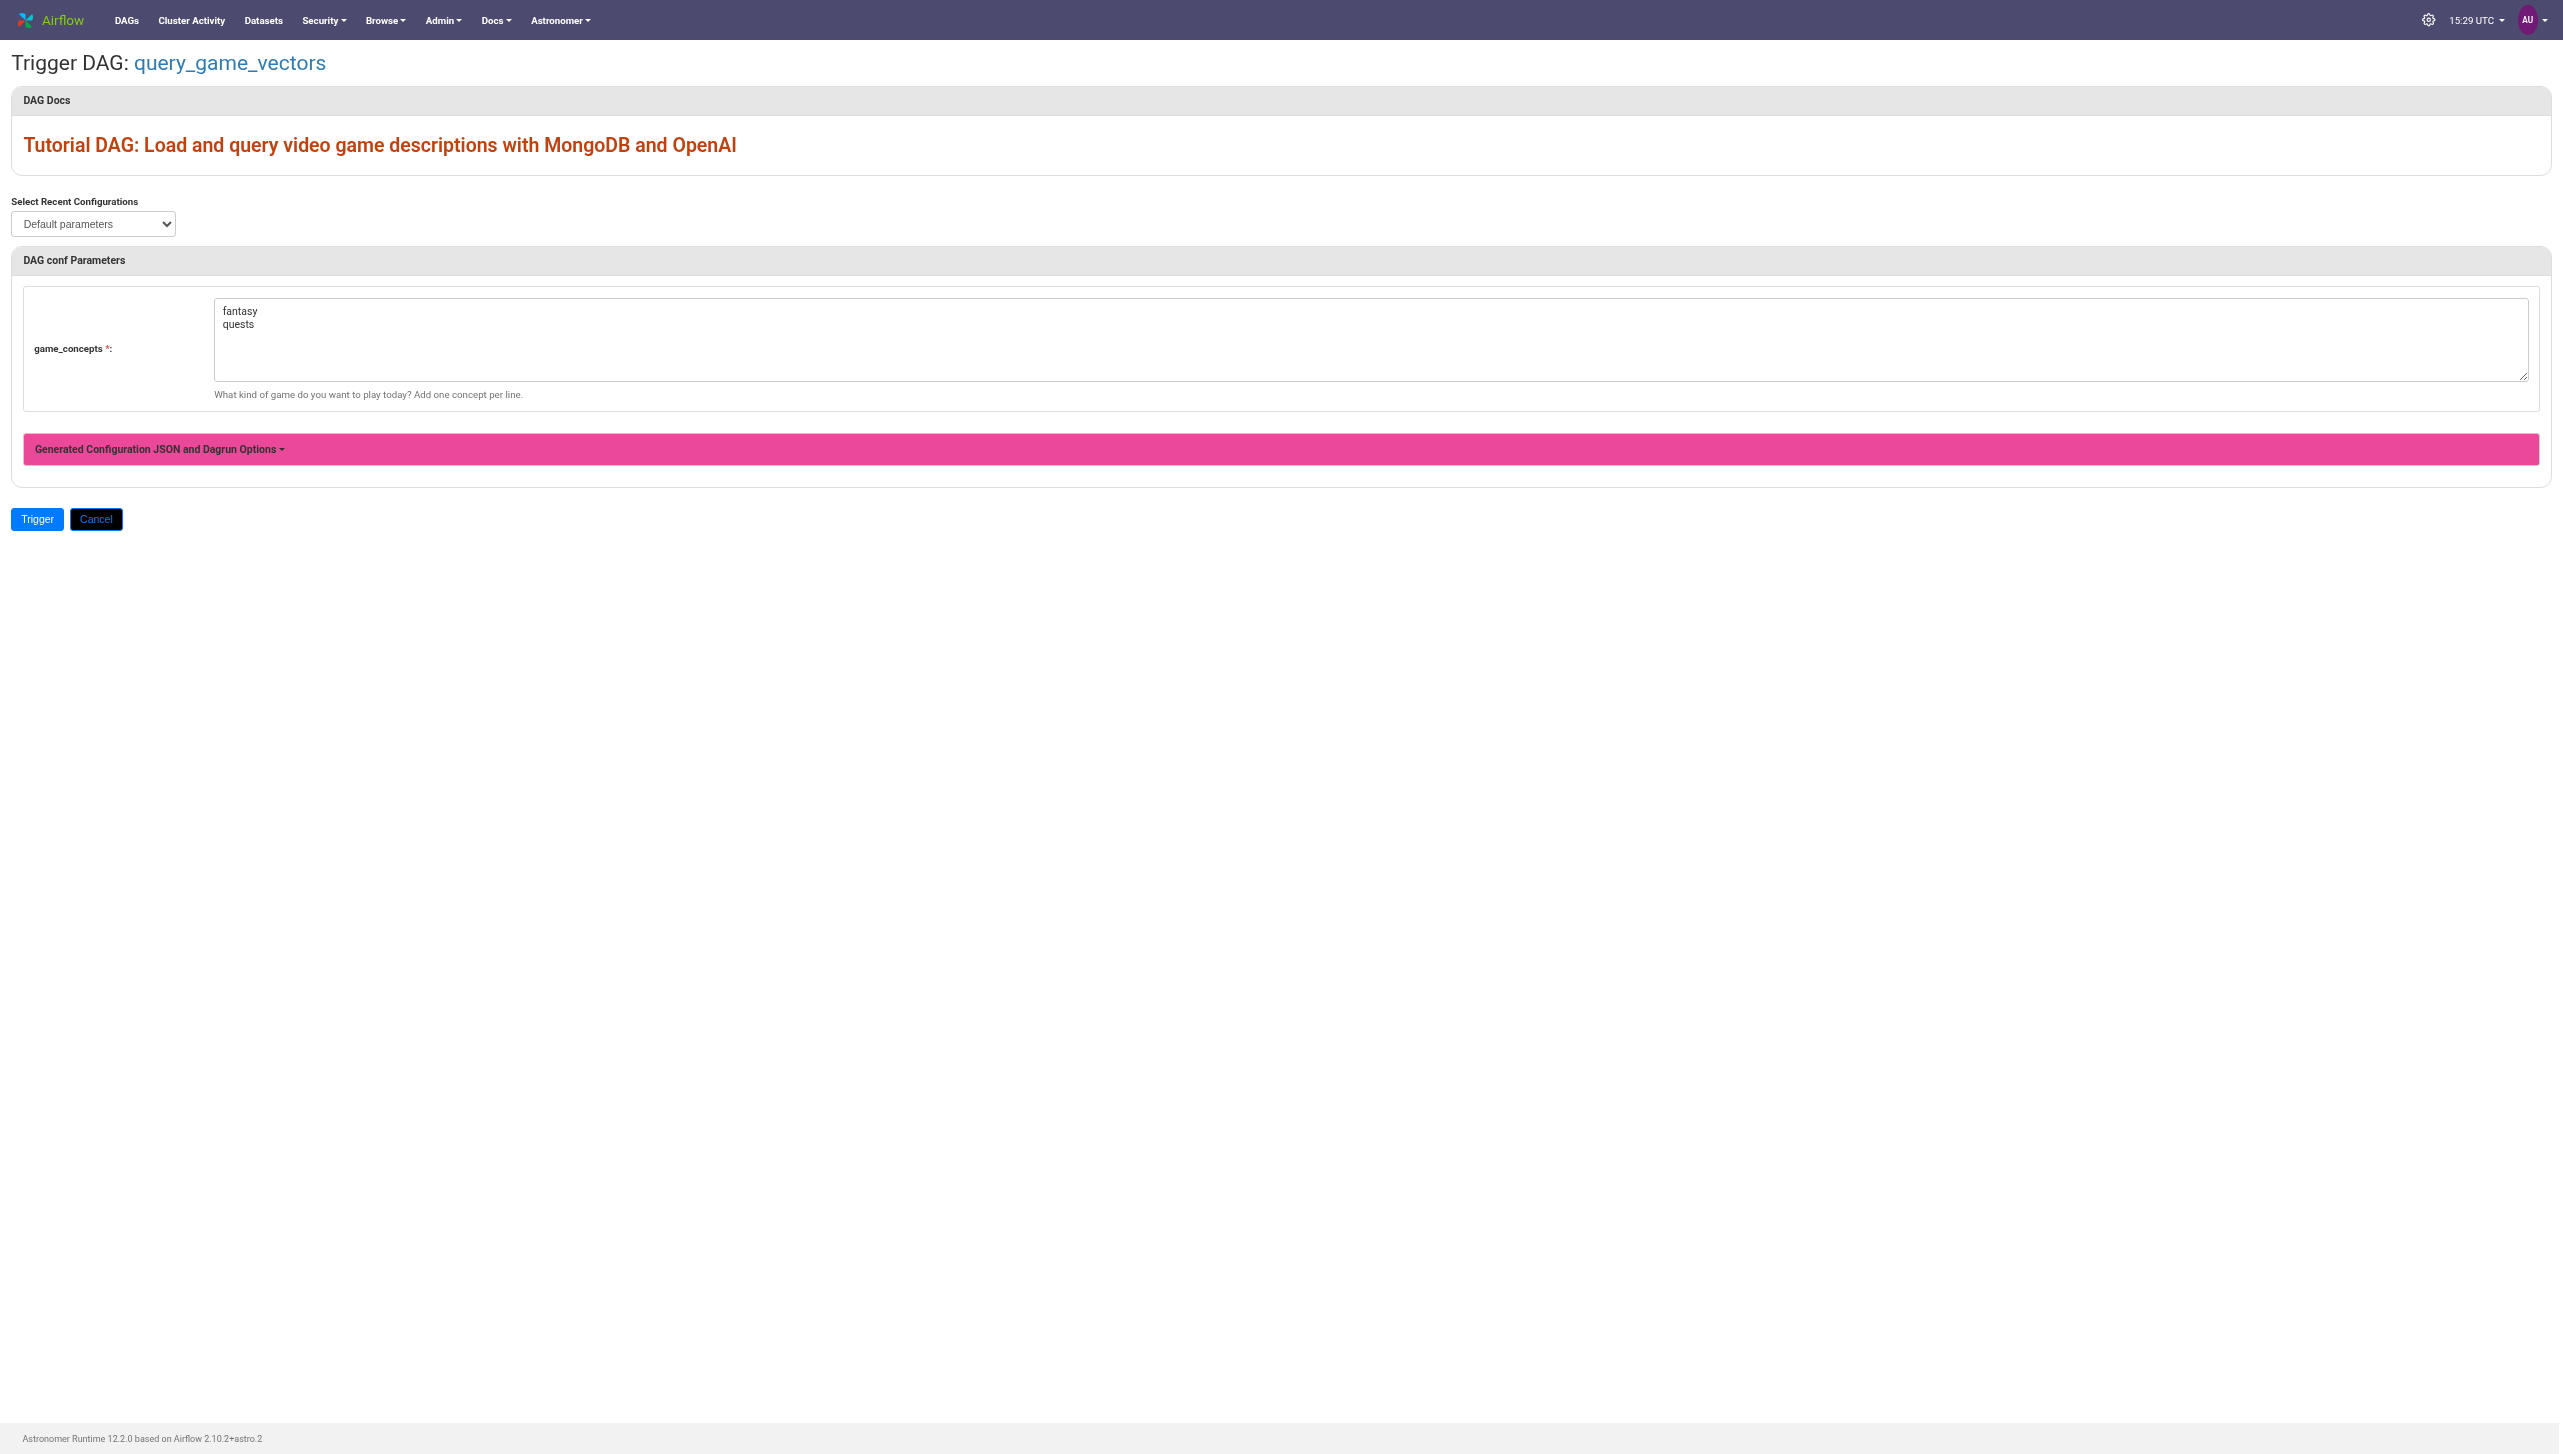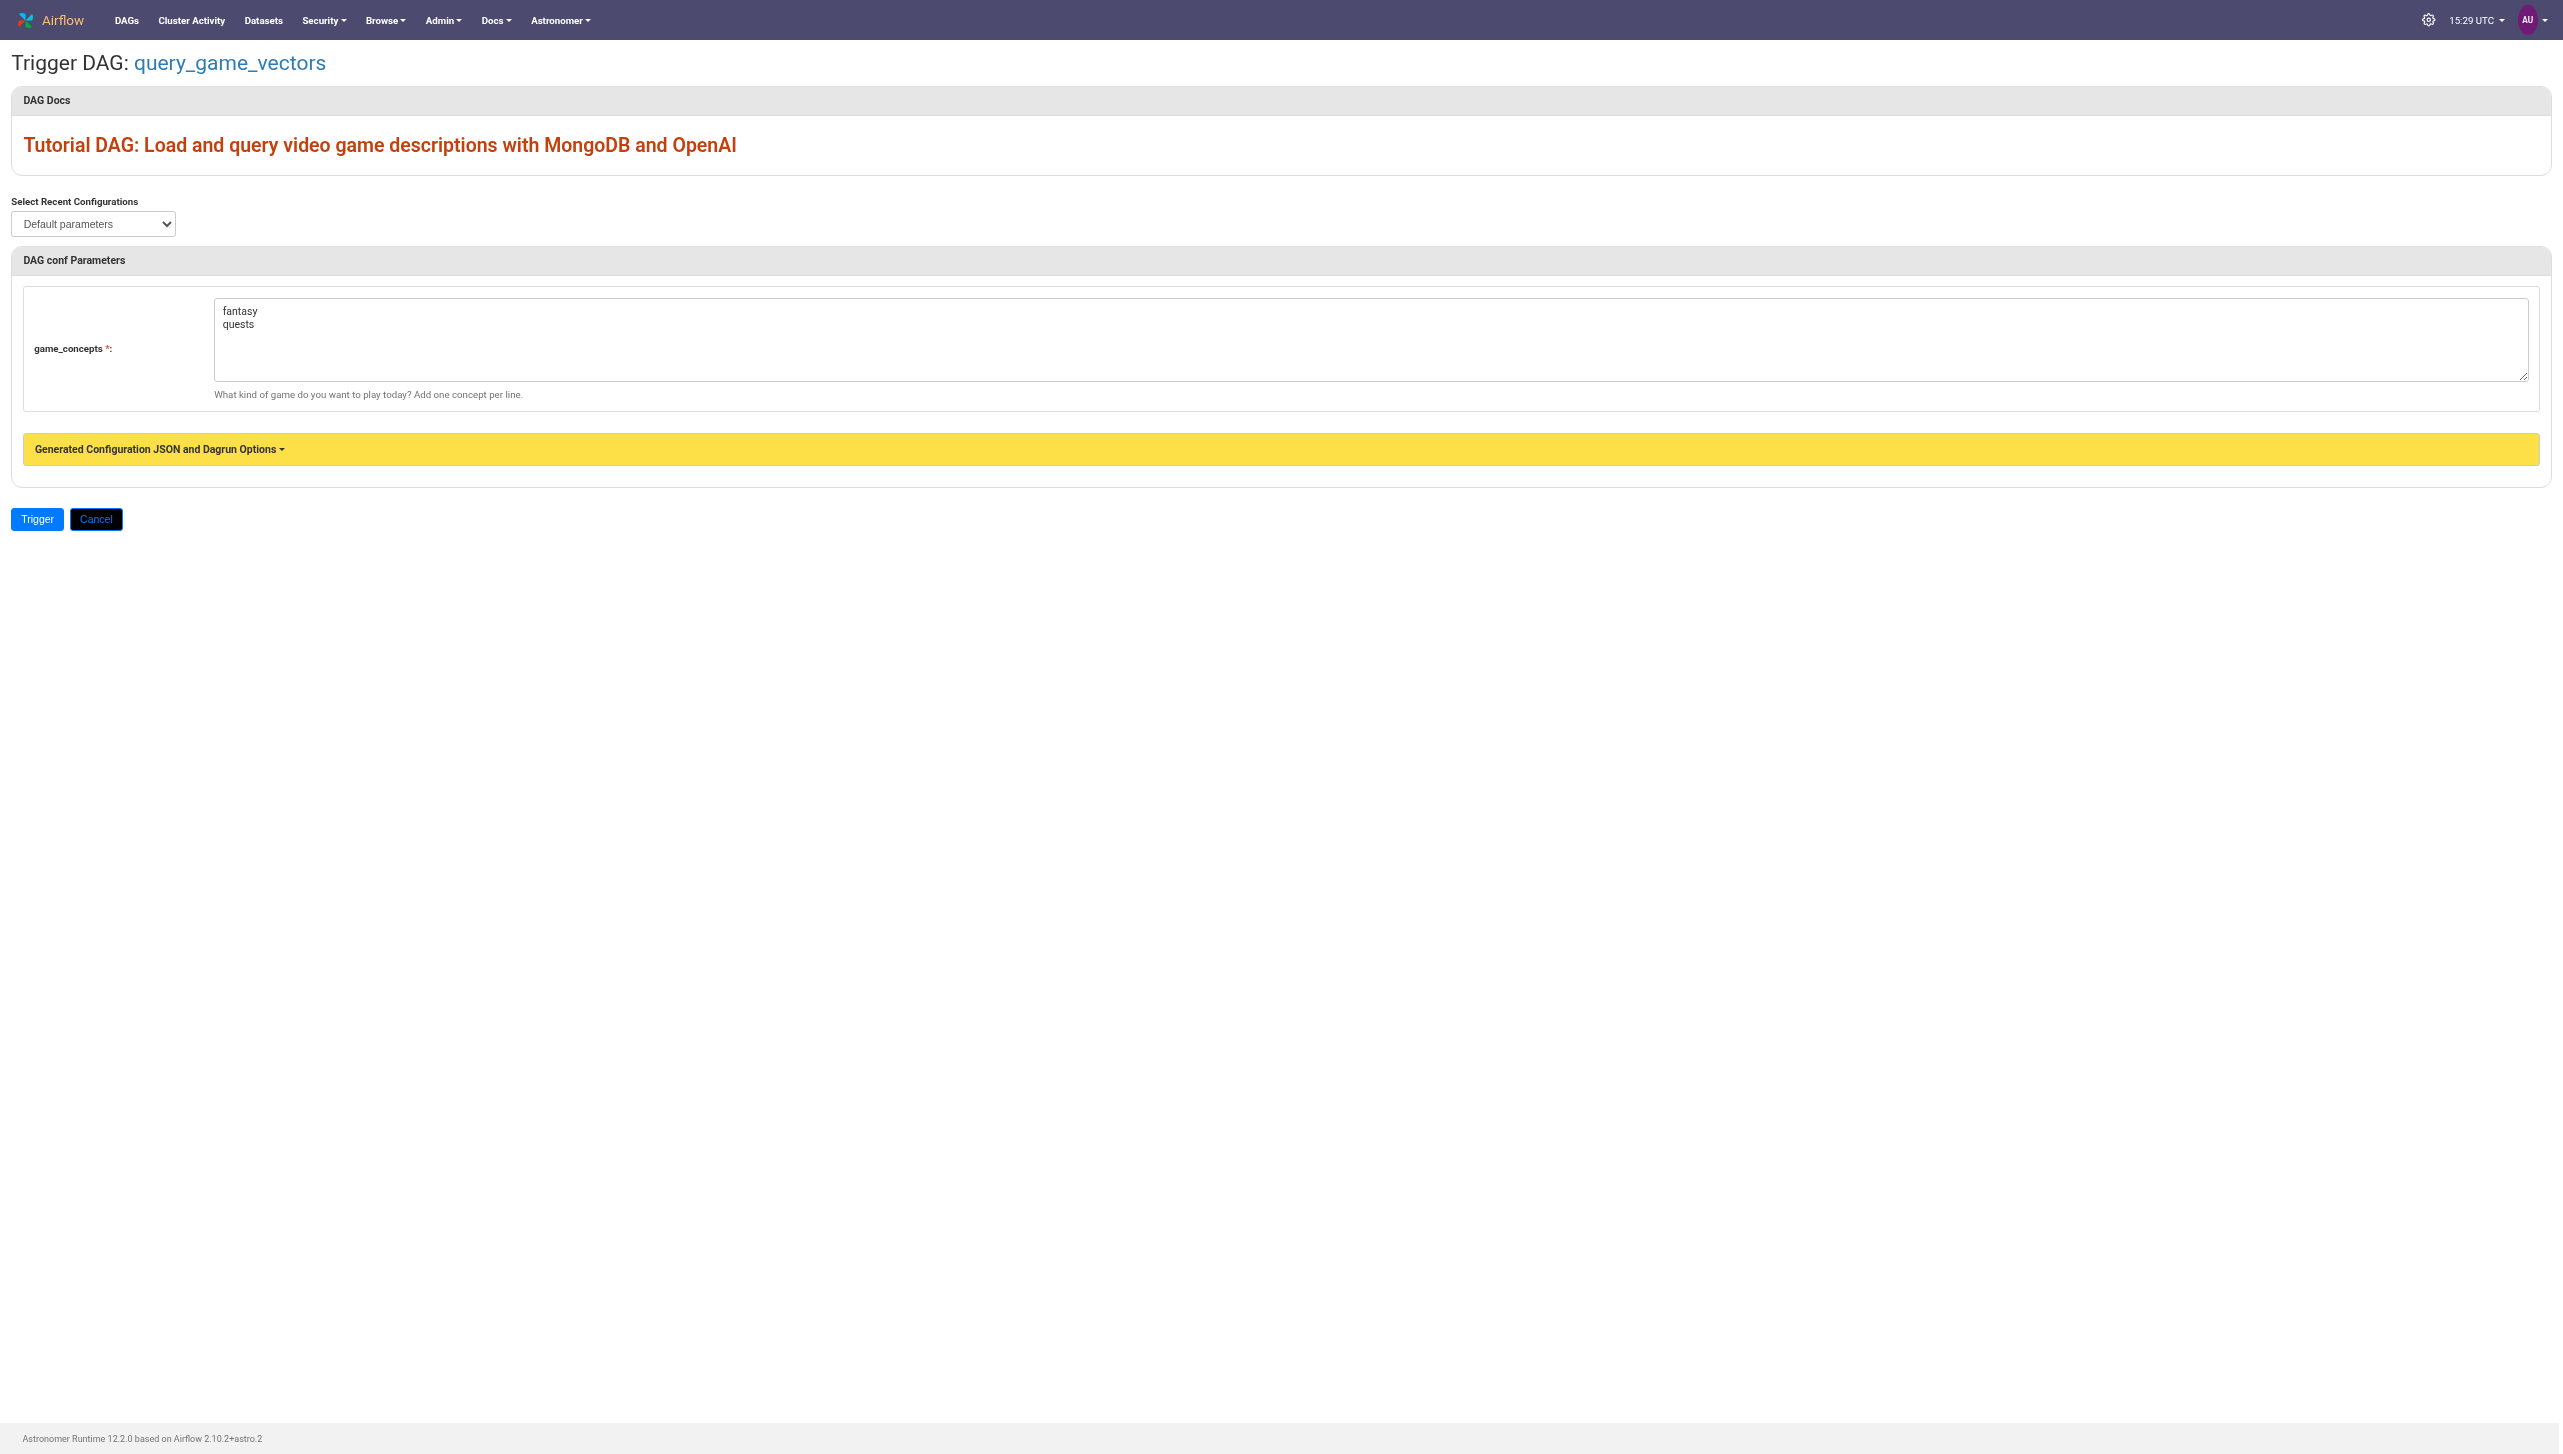--- a/index.html
+++ b/index.html
@@ -17,21 +17,21 @@
       padding: 0 15px;
       height: 40px;
     }
     .navbar-brand {
       display: flex;
       align-items: center;
       gap: 6px;
       margin-right: 21px;
     }
     .logo-svg { width: 21px; height: 21px; }
-    .brand-text { font-size: 13.5px; font-weight: 400; color: #fdba74; }
+    .brand-text { font-size: 13.5px; font-weight: 400; color: #84cc16; }
     .nav-left { display: flex; gap: 0; }
     .nav-item {
       color: #fff;
       font-size: 9.7px;
       font-weight: 700;
       padding: 0 9.7px;
       cursor: pointer;
       display: flex;
       align-items: center;
       height: 40px;
@@ -144,21 +144,21 @@
       color: #333;
     }
     .help-text {
       color: #737373;
       font-size: 9.7px;
       margin-top: 4.5px;
     }
     .collapsible-panel {
       border: 0.7px solid #ccc;
       border-radius: 3px;
-      background: #fde047;
+      background: #ec4899;
       margin: 10.5px;
     }
     .collapsible-heading {
       padding: 9px 11.2px;
       font-size: 10.5px;
       font-weight: 700;
       color: #333;
       cursor: pointer;
       display: flex;
       align-items: center;

